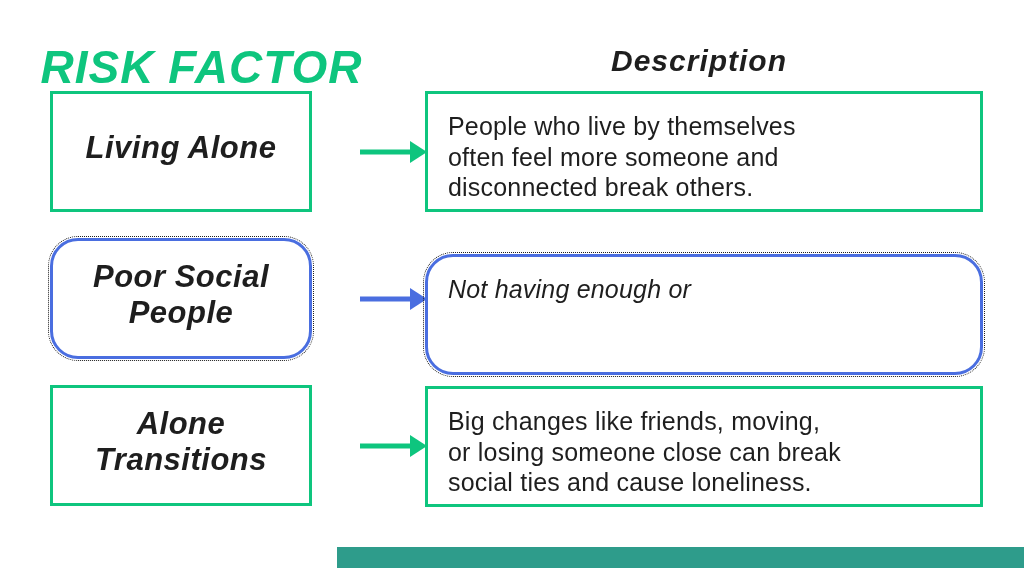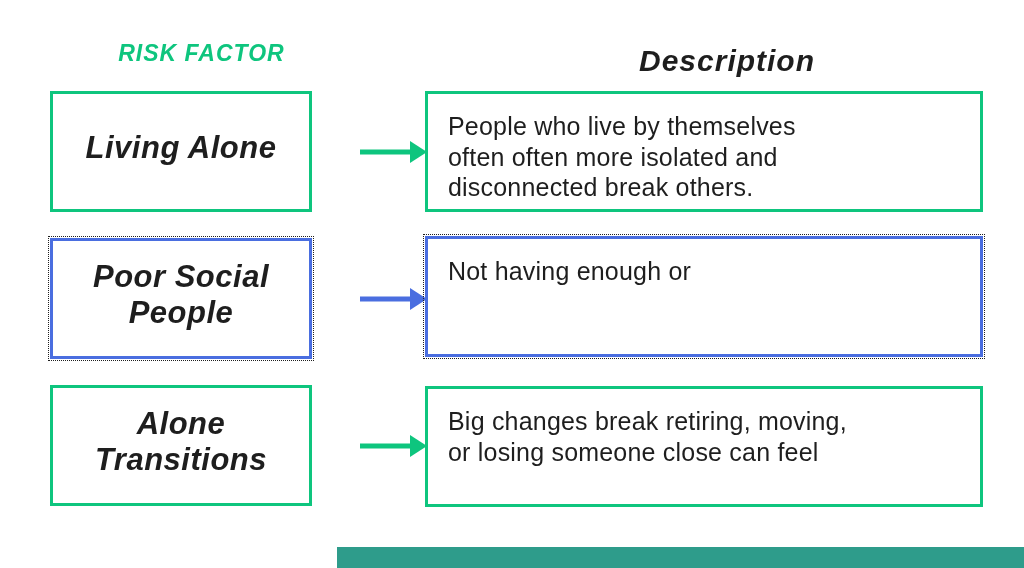--- a/index.html
+++ b/index.html
@@ -9,37 +9,37 @@
   body{font-family:"Liberation Sans", sans-serif; background:#e8e8e8;}
   .canvas{
     position:relative; width:1024px; height:568px; background:var(--background);
     overflow:hidden; margin:0 auto;
   }
   .col-header{
     position:absolute; text-align:center; font-style:italic; font-weight:bold;
     letter-spacing:1px;
   }
   .col-header.left{
-    left:40px; width:323px; top:40px; font-size:23px; color:var(--green);
+    left:40px; width:323px; top:40px; font-size:46px; color:var(--green);
   }
   .col-header.right{
-    left:448px; width:558px; top:44px; font-size:30px; color:var(--dark);
+    left:420px; width:558px; top:44px; font-size:30px; color:var(--dark);
   }
   .factor-box{
     position:absolute; left:50px; width:262px; height:121px;
     display:flex; flex-direction:column; justify-content:center; align-items:center;
     box-sizing:border-box; transform:translateZ(0);
   }
   .desc-box{
     position:absolute; left:425px; width:558px; height:121px;
     box-sizing:border-box; padding:17px 0 4px 20px;
   }
   .bordered{border:3px solid var(--green);}
   .blue-accent.bordered{border-color:var(--blue);}
-  .blue-accent.marquee{outline:1.5px dotted #1E1E1E; outline-offset:1px;}
+  .blue-accent.marquee{outline:1.5px dotted #1E1E1E; outline-offset:1px;border-radius:28px;}
   .factor-label{
     font-size:31px; font-weight:bold; font-style:italic; color:var(--dark);
     line-height:1.15; text-align:center; margin-top:-8px; letter-spacing:0.5px;
   }
   .desc-line{
     font-size:25px; color:var(--dark); line-height:1.22; letter-spacing:0.2px;
   }
   .arrow{
     position:absolute; left:360px; width:68px; height:24px; color:var(--green);
   }
@@ -62,47 +62,48 @@
     <div class="factor-label">Living Alone</div>
   </div>
   <div class="arrow" style="top:140px;">
     <svg width="68" height="24" viewBox="0 0 68 24">
       <rect x="0" y="9.5" width="52" height="5" fill="currentColor"></rect>
       <polygon points="50,1 50,23 67,12" fill="currentColor"></polygon>
     </svg>
   </div>
   <div class="desc-box bordered" style="top:91px;">
     <div class="desc-line">People who live by themselves</div>
-    <div class="desc-line">often often more isolated and</div>
+    <div class="desc-line">often feel more someone and</div>
     <div class="desc-line">disconnected break others.</div>
   </div>
 
   <div class="factor-box bordered blue-accent marquee" style="top:238px;">
     <div class="factor-label">Poor Social</div>
     <div class="factor-label" style="margin-top:0;">People</div>
   </div>
   <div class="arrow blue-accent" style="top:287px;">
     <svg width="68" height="24" viewBox="0 0 68 24">
       <rect x="0" y="9.5" width="52" height="5" fill="currentColor"></rect>
       <polygon points="50,1 50,23 67,12" fill="currentColor"></polygon>
     </svg>
   </div>
-  <div class="desc-box bordered blue-accent marquee" style="top:236px;">
+  <div class="desc-box bordered blue-accent marquee" style="top:254px;font-style:italic;">
     <div class="desc-line">Not having enough or</div>
   </div>
 
   <div class="factor-box bordered" style="top:385px;">
     <div class="factor-label">Alone Transitions</div>
   </div>
   <div class="arrow" style="top:434px;">
     <svg width="68" height="24" viewBox="0 0 68 24">
       <rect x="0" y="9.5" width="52" height="5" fill="currentColor"></rect>
       <polygon points="50,1 50,23 67,12" fill="currentColor"></polygon>
     </svg>
   </div>
   <div class="desc-box bordered" style="top:386px;">
-    <div class="desc-line">Big changes break retiring, moving,</div>
-    <div class="desc-line">or losing someone close can feel</div>
+    <div class="desc-line">Big changes like friends, moving,</div>
+    <div class="desc-line">or losing someone close can break</div>
+    <div class="desc-line">social ties and cause loneliness.</div>
   </div>
 
   <div class="bottom-bar"></div>
 
 </div>
 
 </body></html>

